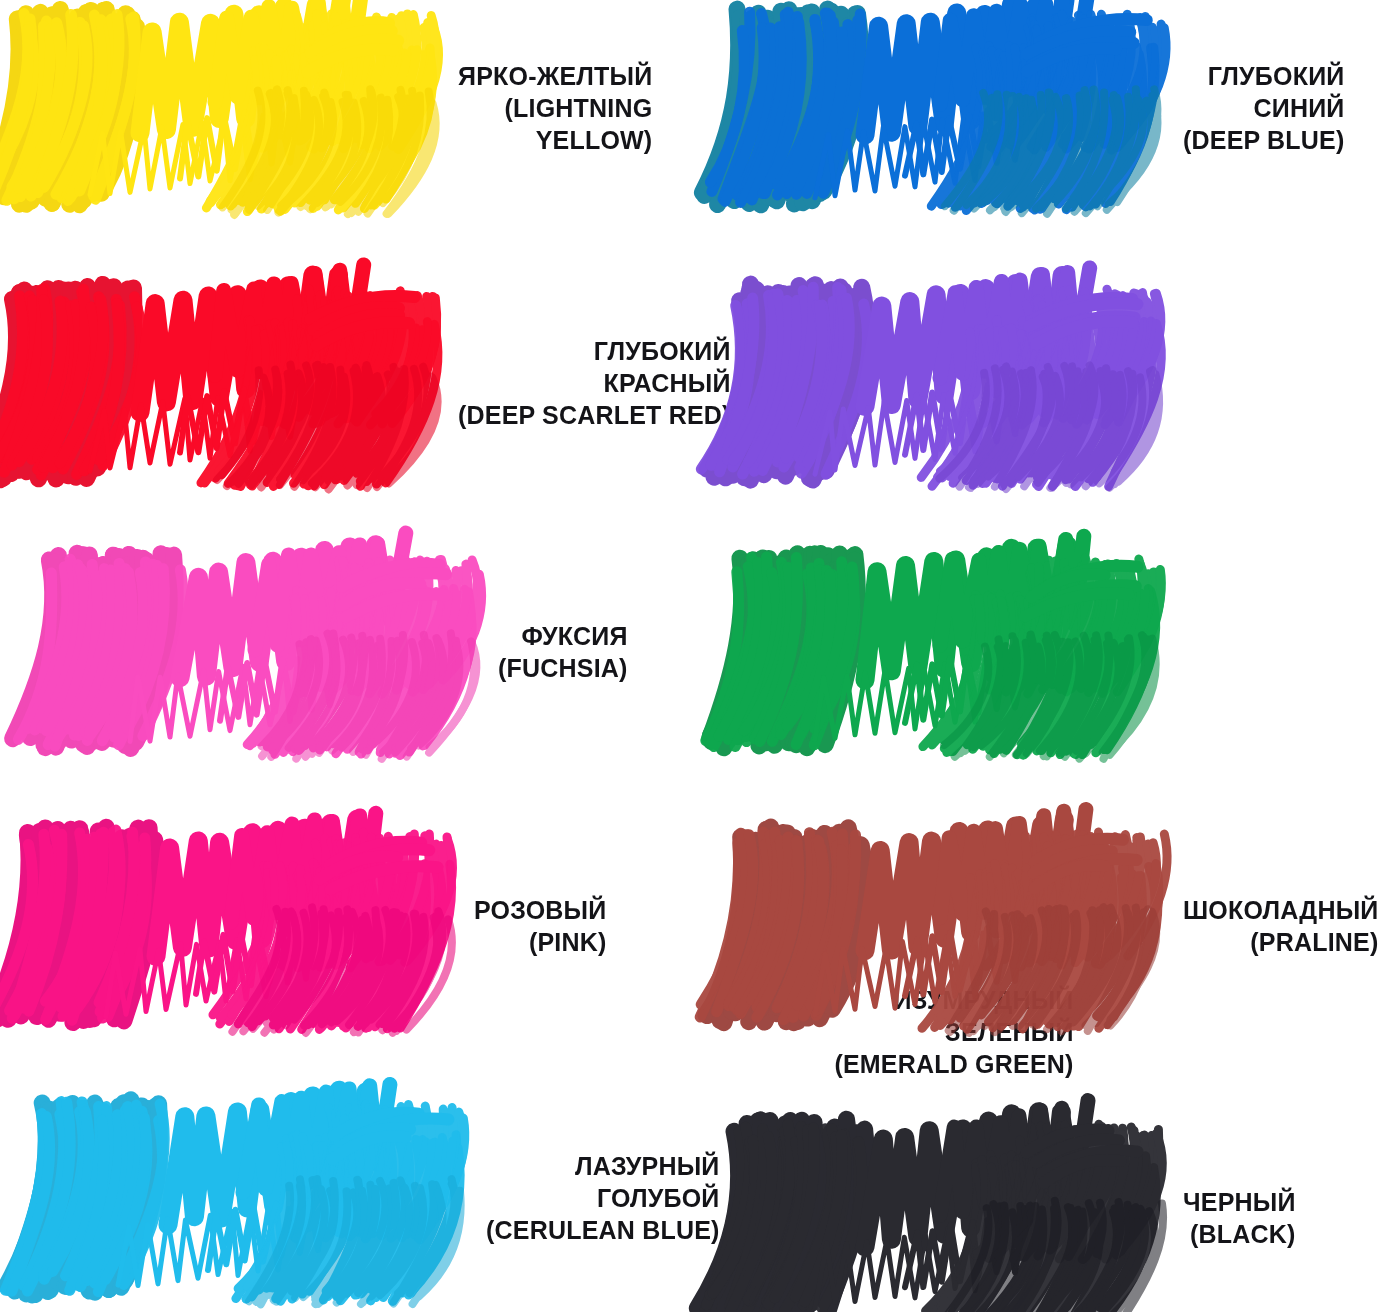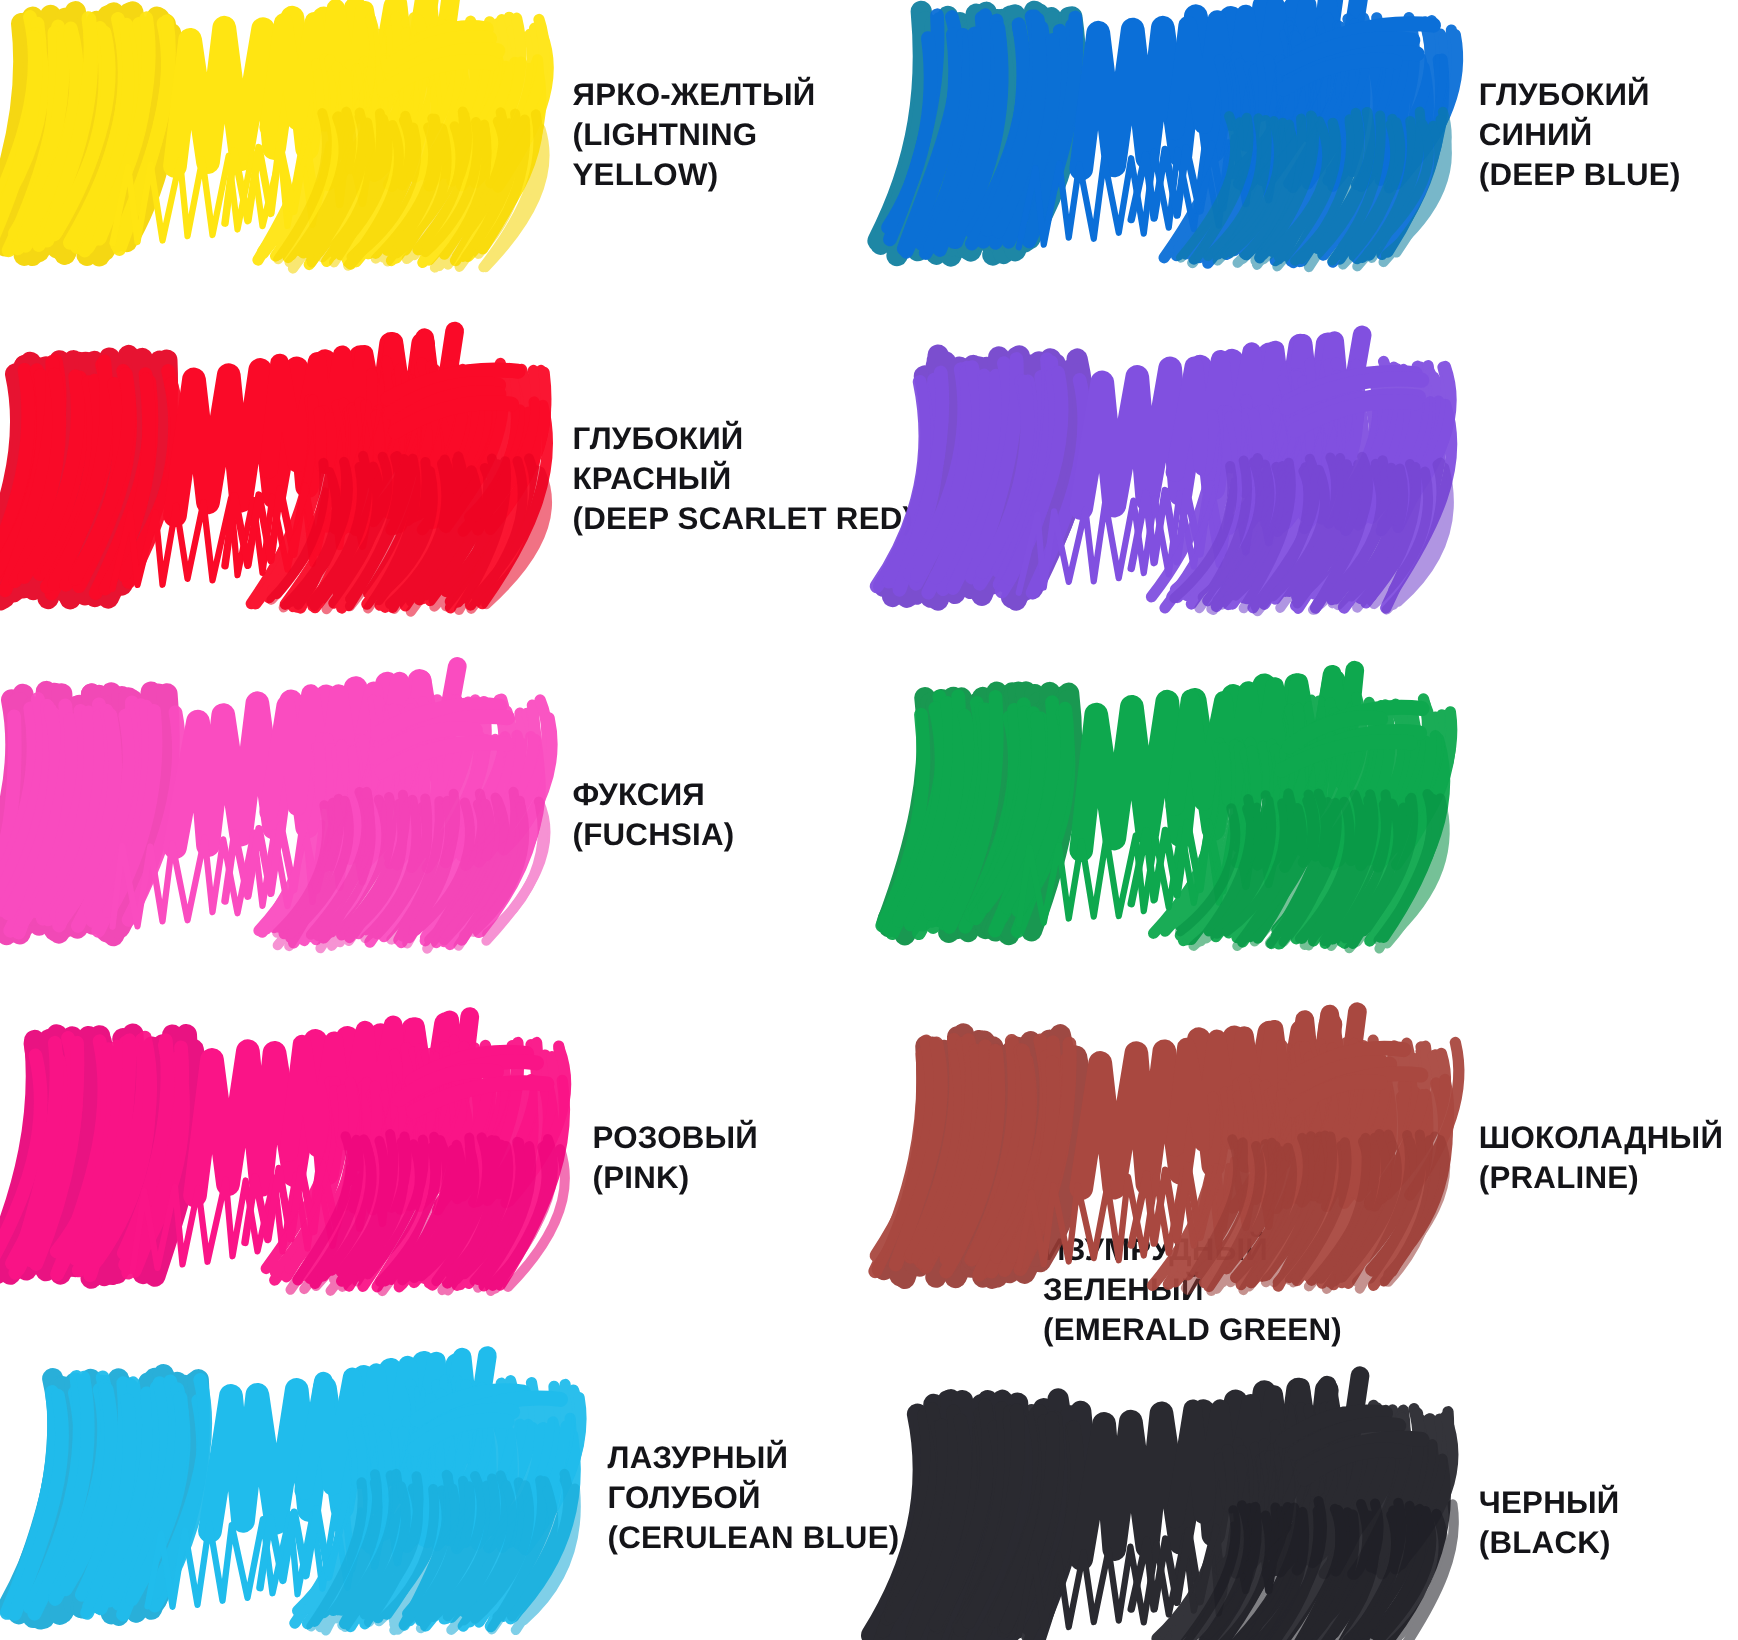--- a/index.html
+++ b/index.html
@@ -17,20 +17,21 @@
   #chart {
     position: relative;
     width: 1390px;
     height: 1312px;
     background: #ffffff;
   }
   .swatch-row {
     position: absolute;
     display: flex;
     align-items: center;
+    text-align: right;
   }
   .swatch-art {
     position: relative;
     width: 440px;
     height: 215px;
     flex: 0 0 440px;
   }
   .swatch-art svg {
     display: block;
     width: 440px;
@@ -882,21 +883,21 @@
           </g>
           <g stroke="#8150E0" stroke-width="12" stroke-linecap="round" fill="none">
             <path d="M306.1,46.0 Q356.6,18.0 407.2,24.0"></path>
             <path d="M304.1,51.2 Q358.3,23.2 412.4,29.2"></path>
             <path d="M309.5,64.6 Q359.6,36.6 409.7,42.6"></path>
             <path d="M311.0,69.2 Q359.2,41.2 407.3,47.2"></path>
           </g>
         </svg>
       </div>
     </div>
-    <div class="swatch-row col-left" style="top: 544px;">
+    <div class="swatch-row col-left" style="top: 544px; padding-left: 40px;">
       <div class="swatch-art">
         <svg viewBox="0 0 440 215" xmlns="http://www.w3.org/2000/svg">
           <g stroke="#F03AB0" stroke-width="17" stroke-linecap="round" fill="none" opacity="0.92">
             <path d="M9.3,15.9 C20.9,74.6 1.9,133.4 -27.4,194.7"></path>
             <path d="M18.4,11.5 C23.1,70.2 11.6,128.9 -12.4,188.0"></path>
             <path d="M15.3,18.2 C27.1,77.0 12.8,135.7 -19.1,187.4"></path>
             <path d="M24.3,25.8 C32.7,84.6 13.8,143.3 -9.7,193.5"></path>
             <path d="M26.8,21.5 C32.7,80.2 24.1,139.0 -10.3,188.9"></path>
             <path d="M35.7,21.6 C36.7,80.4 34.1,139.1 5.3,203.6"></path>
             <path d="M37.1,9.2 C41.8,67.9 36.9,126.7 3.8,200.8"></path>

